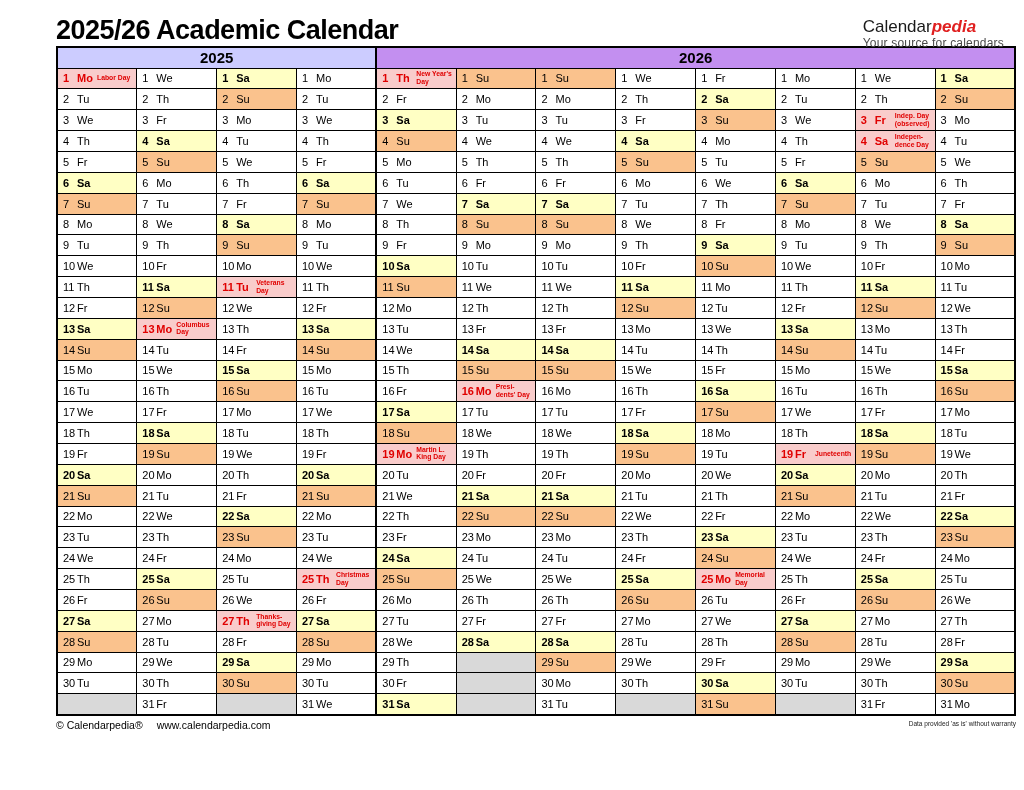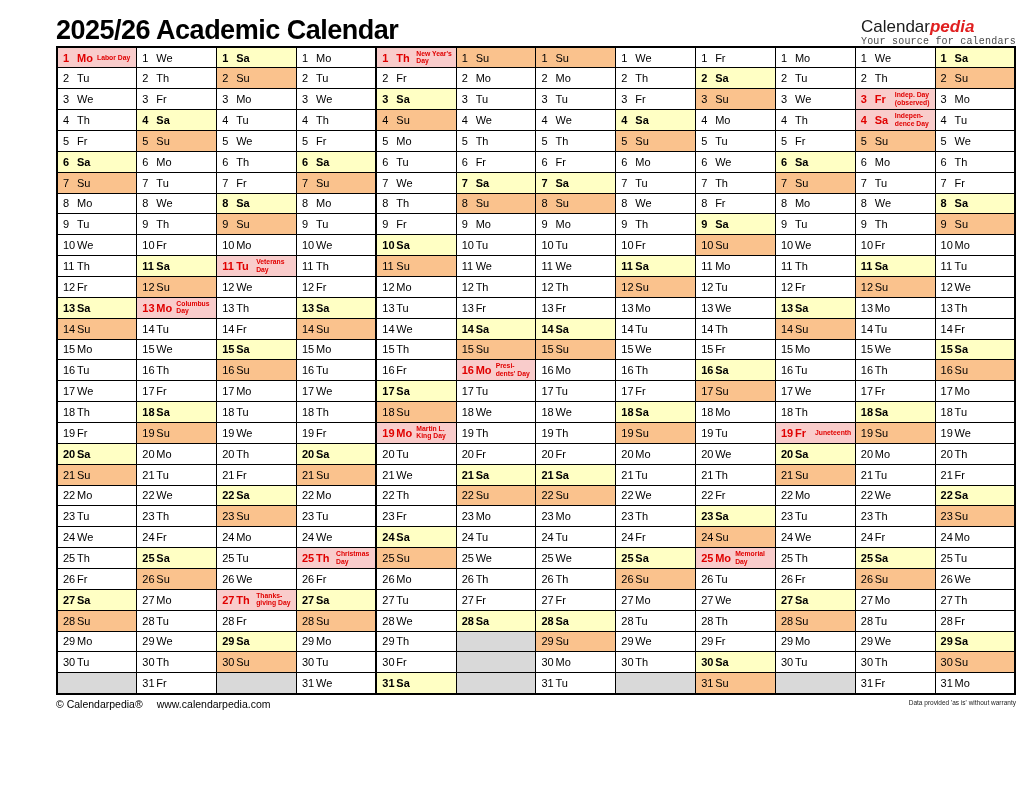--- a/index.html
+++ b/index.html
@@ -11,24 +11,24 @@
   body{
     width:1024px;height:790px;background:#ffffff;
     font-family:"Liberation Sans",sans-serif;color:#000;
     overflow:hidden;
   }
   .page{width:1024px;height:790px;position:relative;margin-left:24px;}
   .header{position:relative;margin:0 32px;padding-top:16px;height:46px;}
   .header h1{
     margin:0;font-size:27px;font-weight:bold;letter-spacing:-0.5px;line-height:1.1;
   }
-  .logo{position:absolute;right:0;top:18px;text-align:left;}
+  .logo{position:absolute;right:12px;top:18px;text-align:left;}
   .logo-line{font-size:17px;line-height:17px;color:#1a1a1a;}
   .logo-red{color:#e01f1f;font-weight:bold;font-style:italic;}
-  .logo-tagline{font-size:10px;color:#4a4a4a;margin-top:1px;letter-spacing:0.2px;font-family:Liberation Mono, monospace;}
+  .logo-tagline{font-size:12px;color:#4a4a4a;margin-top:1px;letter-spacing:0.2px;}
   table{
     border-collapse:collapse;table-layout:fixed;
     width:960px;margin:0 32px;border:2px solid var(--c-border);
   }
   th,td{border:1px solid var(--c-border);padding:0;overflow:hidden;}
   th.year{height:21px;font-size:15px;font-weight:bold;text-align:center;}
   th.year.y2025{background:var(--c-y2025);}
   th.year.y2026{background:var(--c-y2026);}
   th.month{height:21px;font-size:14px;font-weight:bold;text-align:center;border-bottom:2px solid var(--c-border);}
   th.month.y2025{background:var(--c-y2025);}
@@ -62,20 +62,24 @@
     <h1>2025/26 Academic Calendar</h1>
     <div class="logo">
       <div class="logo-line"><span>Calendar</span><span class="logo-red">pedia</span></div>
       <div class="logo-tagline">Your source for calendars</div>
     </div>
   </div>
 
   <table id="cal">
       <tbody>
         <tr>
+          <th colspan="4" class="year y2025">2025</th>
+          <th colspan="8" class="year y2026 ysep">2026</th>
+        </tr>
+        <tr>
           <td class="day holiday"><span class="n">1</span><span class="w">Mo</span><span class="h">
               <span style="display: block;">Labor Day</span>
             </span></td>
           <td class="day"><span class="n">1</span><span class="w">We</span></td>
           <td class="day sat"><span class="n">1</span><span class="w">Sa</span></td>
           <td class="day"><span class="n">1</span><span class="w">Mo</span></td>
           <td class="day holiday ysep"><span class="n">1</span><span class="w">Th</span><span class="h">
               <span style="display: block;">New Year's</span>
               <span style="display: block;">Day</span>
             </span></td>

